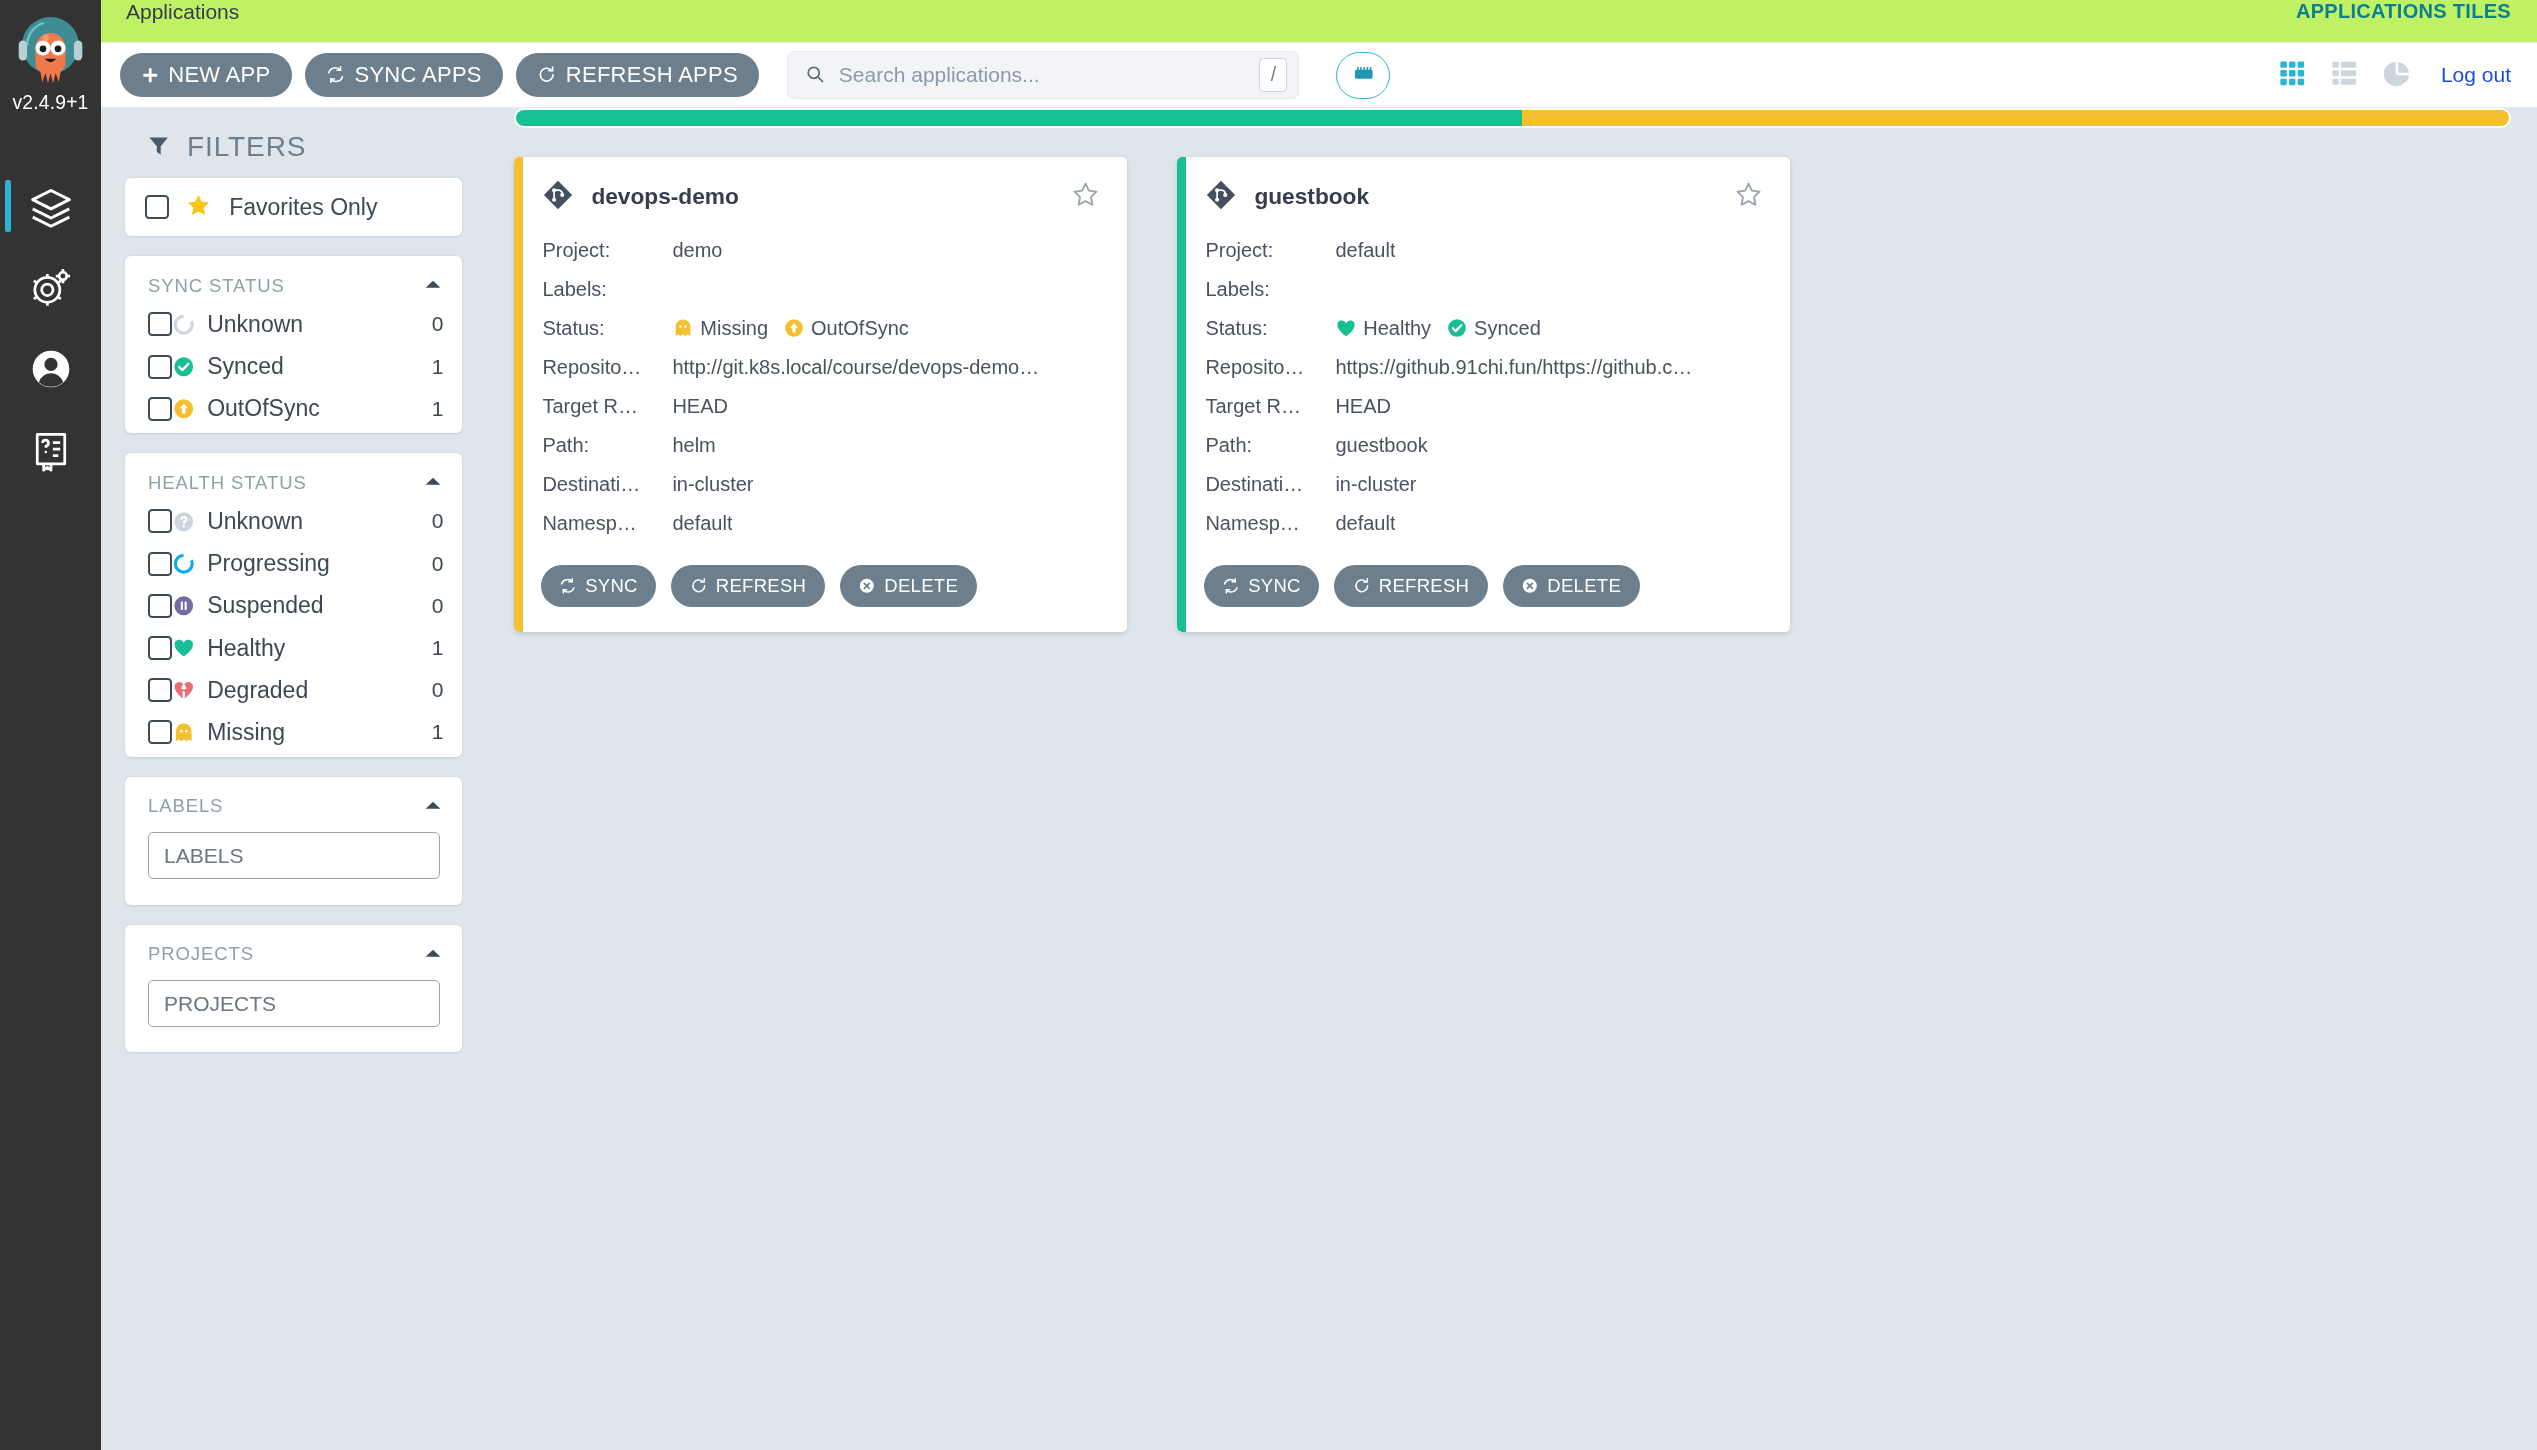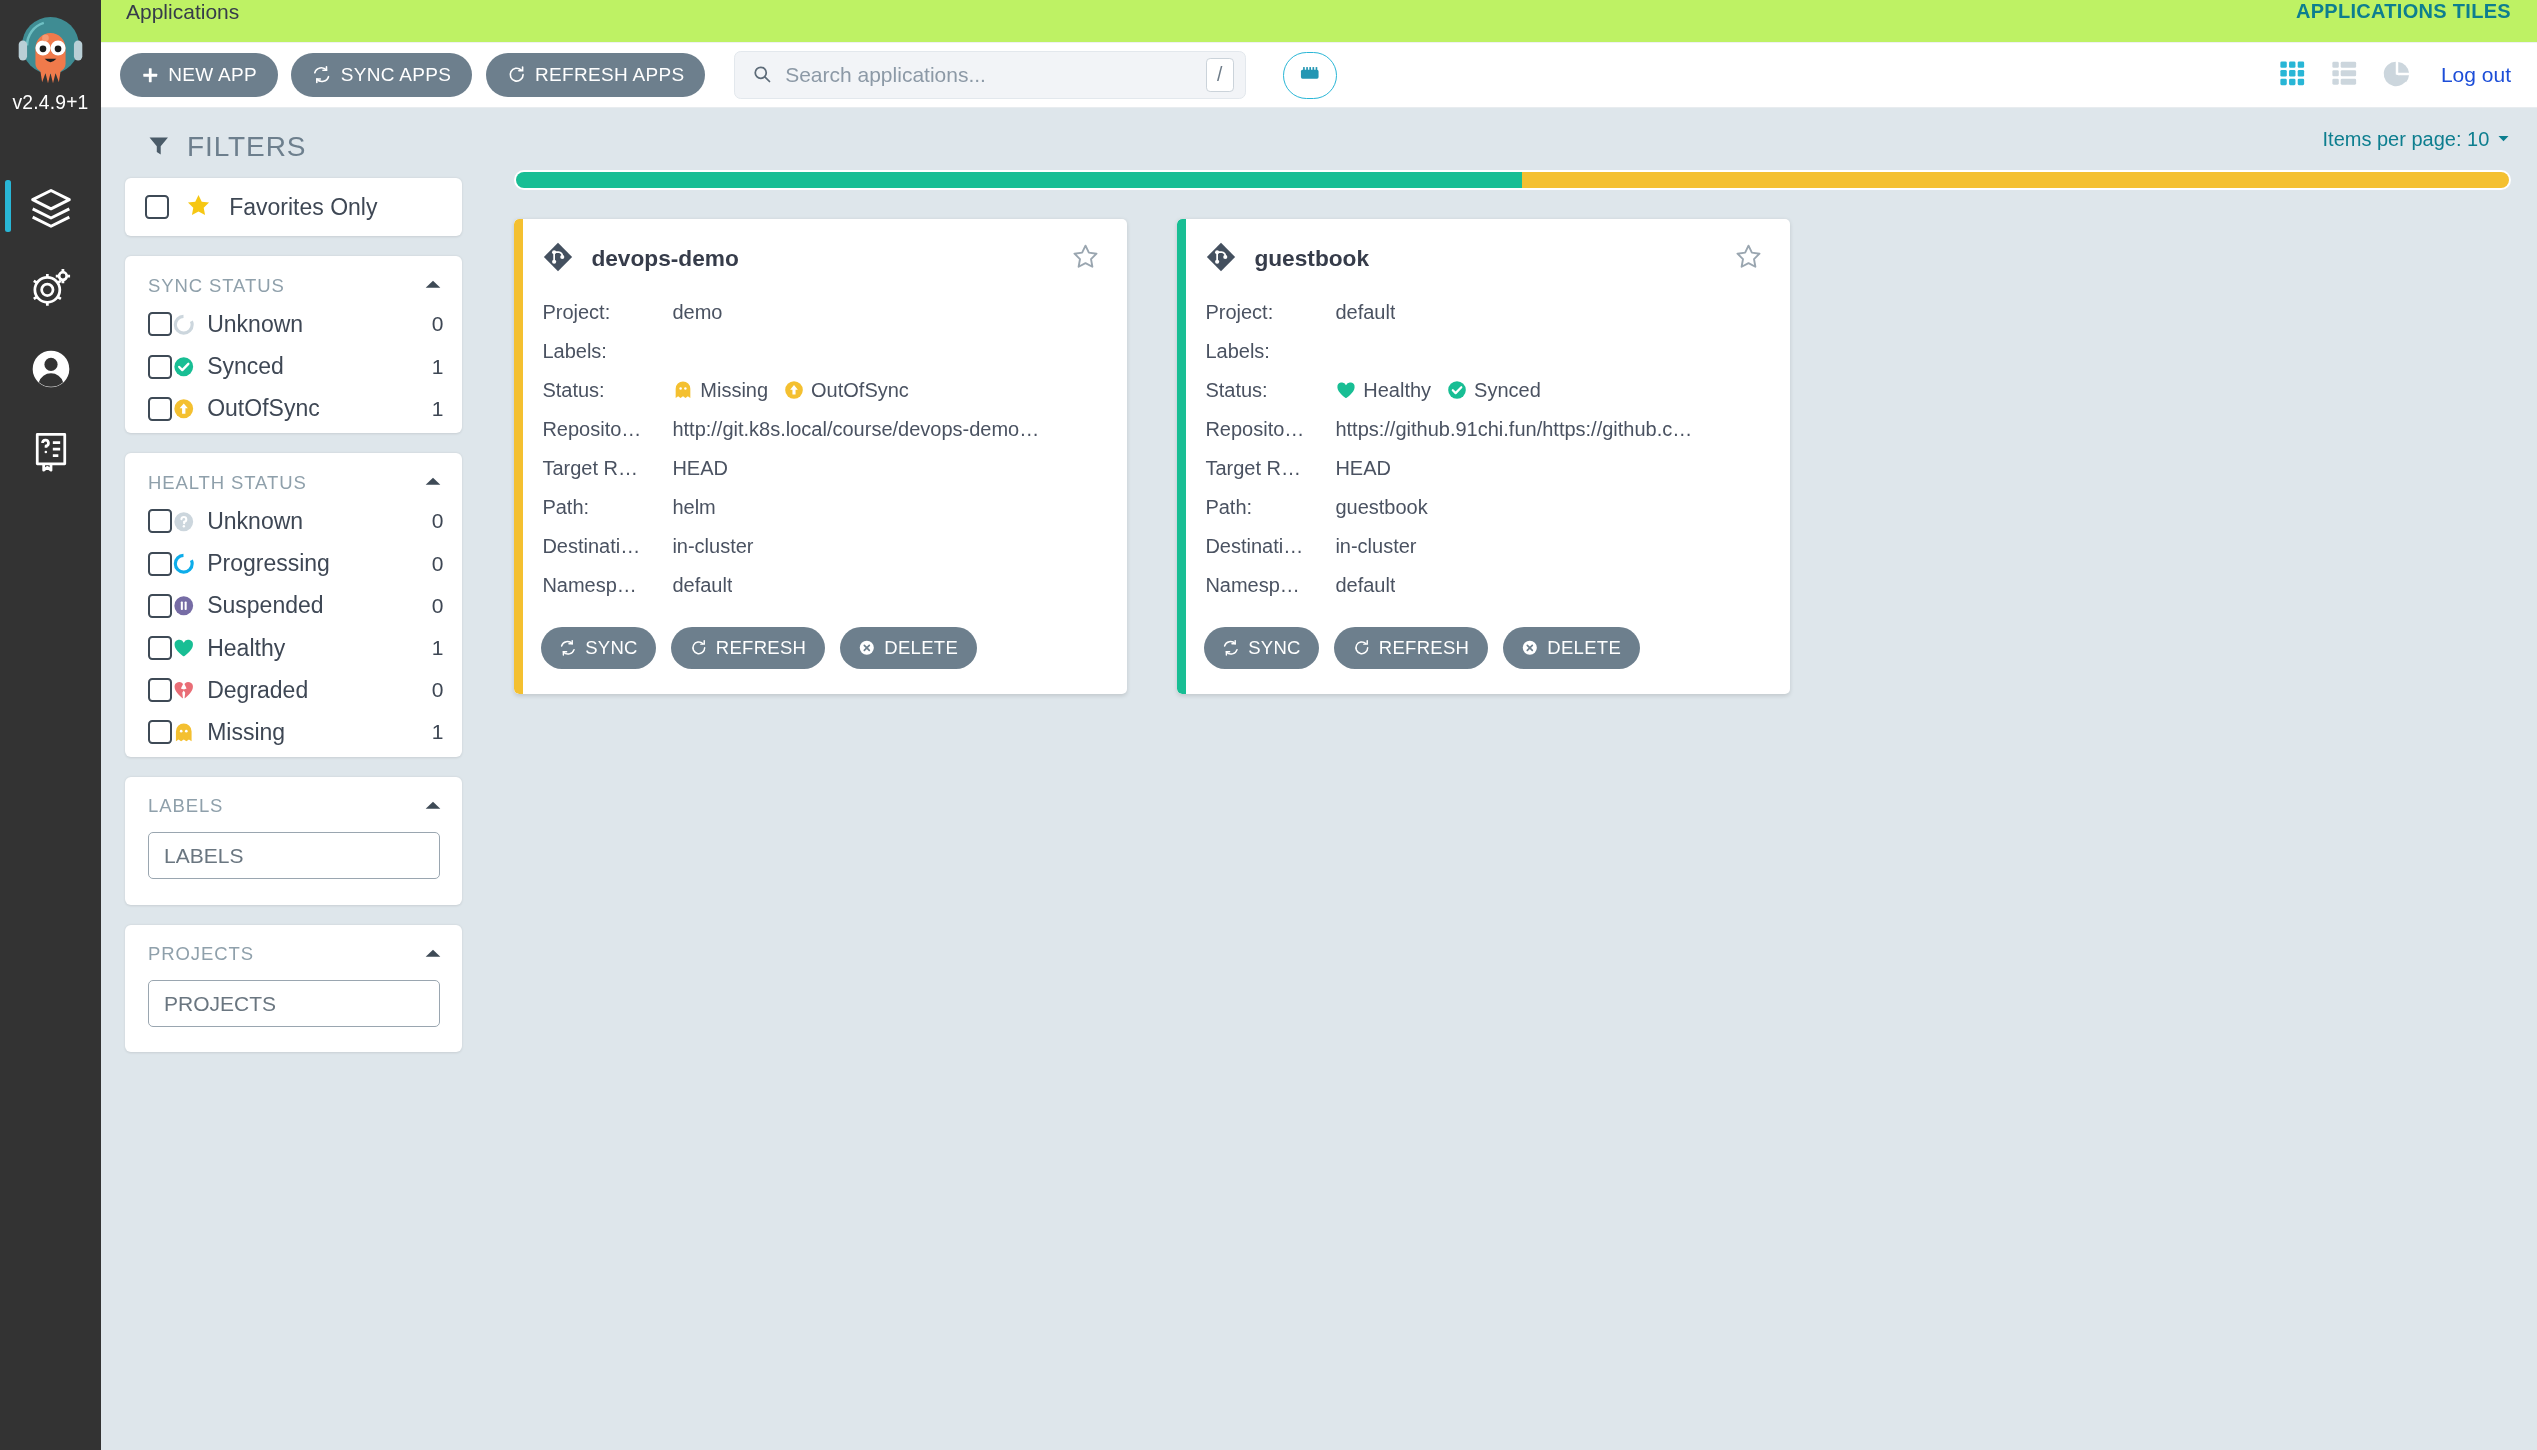--- a/index.html
+++ b/index.html
@@ -55,21 +55,21 @@
   .toolbar {
     height: 65px; background: #ffffff;
     display: flex; align-items: center;
     padding: 0 27px 0 18.5px; gap: 13.4px;
     border-bottom: 0.8px solid #e8ecef;
     flex: 0 0 65px;
   }
   .btn {
     height: 44px; border-radius: 22px; border: none;
     background: #6d7f8d; color: #ffffff;
-    font-size: 19px; font-family: "Liberation Sans", sans-serif;
+    font-size: 22px; font-family: "Liberation Sans", sans-serif;
     letter-spacing: 0.3px;
     display: inline-flex; align-items: center; gap: 9.2px;
     padding: 0 21px; cursor: pointer; white-space: nowrap;
   }
   .btn svg { display:block; flex:0 0 auto; }
   .search-wrap {
     margin-left: 15px;
     width: 512px; height: 48px;
     background: #f2f4f7; border: 0.8px solid #e3e8ed; border-radius: 6.7px;
     display: flex; align-items: center; padding: 0 11px 0 17px;
@@ -577,30 +577,20 @@
                 </svg>
             </span>
           </div>
           <div class="fcard-body">
             <input class="ftext" type="text" placeholder="PROJECTS" style="">
           </div>
         </div>
       </div>
 
       <div class="content">
-        <div class="content-top">
-          <div class="ipp">
-            <span>Items per page: 10</span>
-            <span>
-              <svg width="15" height="15" viewBox="0 0 24 24" fill="#0d7e8f">
-                  <path d="M12 16.5 4 8h16z"></path>
-                </svg>
-            </span>
-          </div>
-        </div>
 
         <div class="statusbar">
           <div class="statusbar-seg" style="width:50.5%;background:#18be94"></div>
           <div class="statusbar-seg" style="width:49.5%;background:#f4c030"></div>
         </div>
 
         <div class="tiles">
 
           <div class="tile accent-warn">
             <div class="tile-head">

